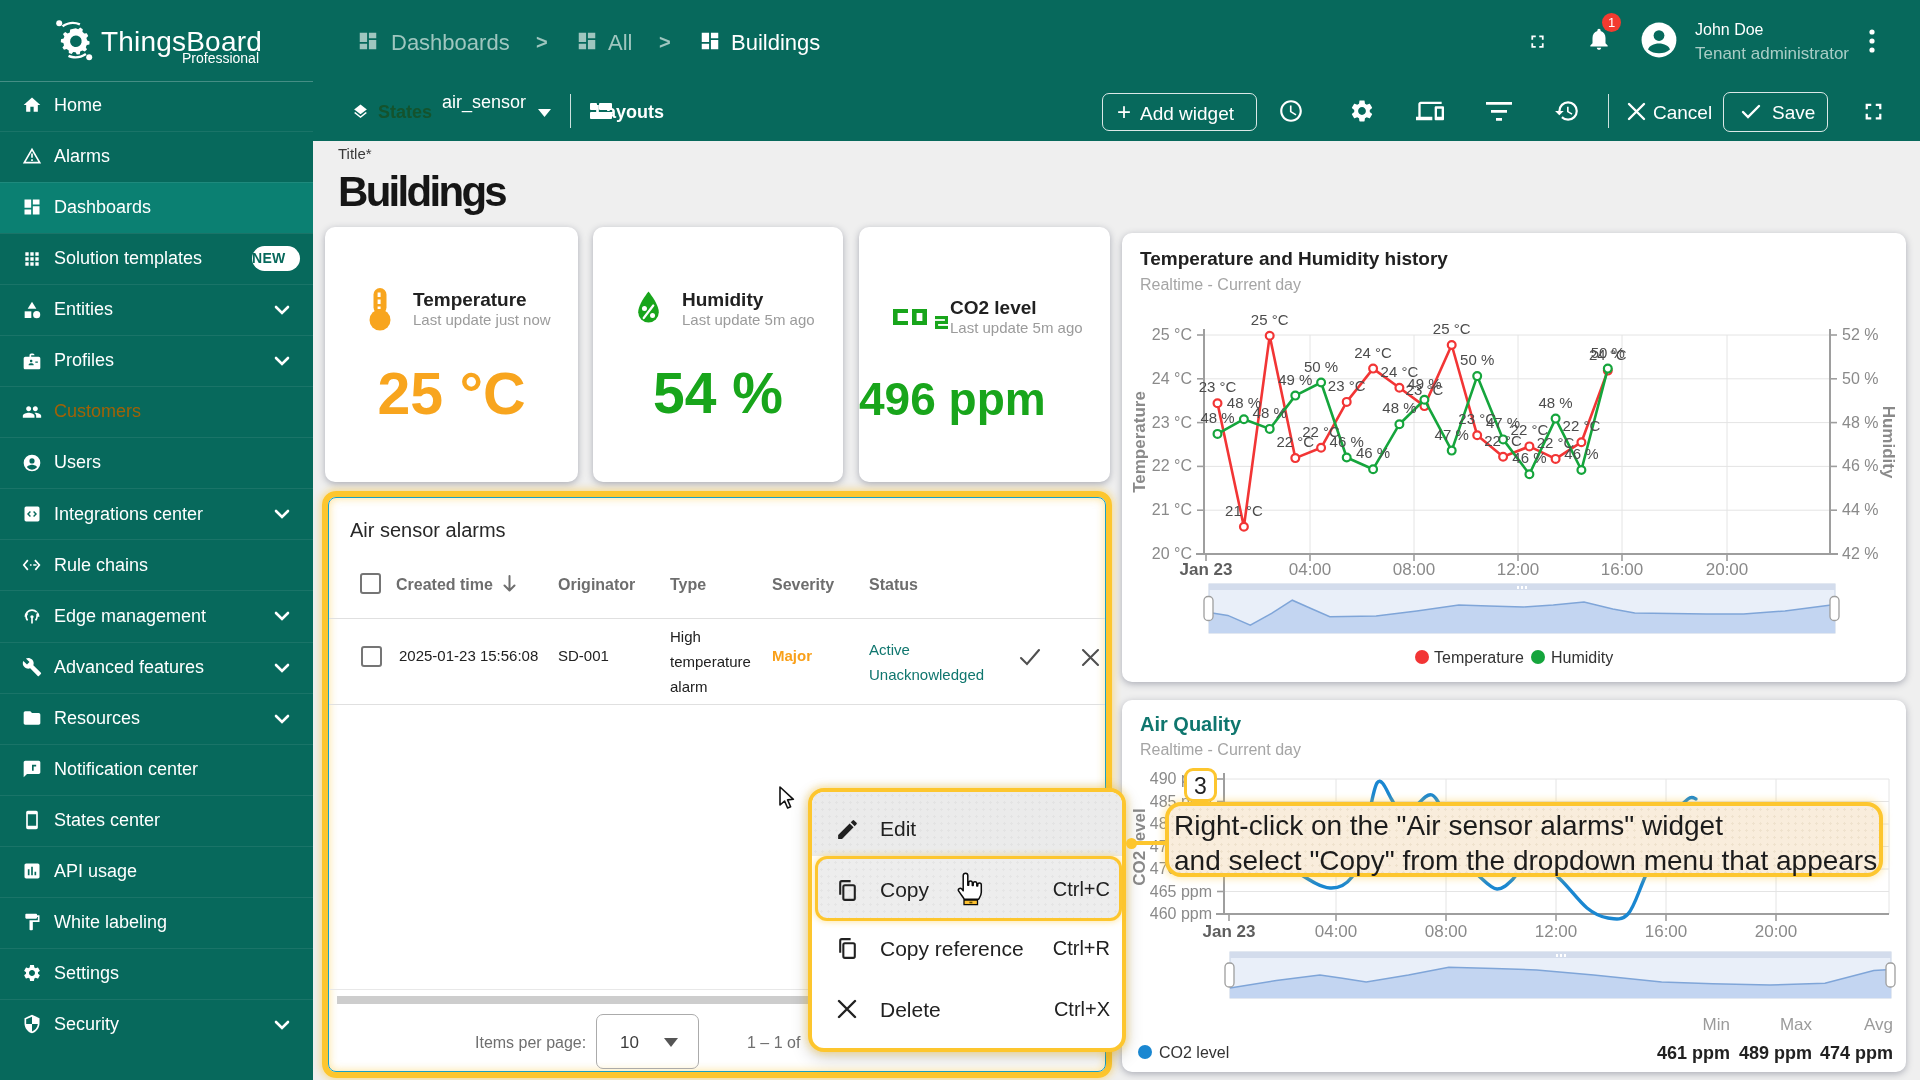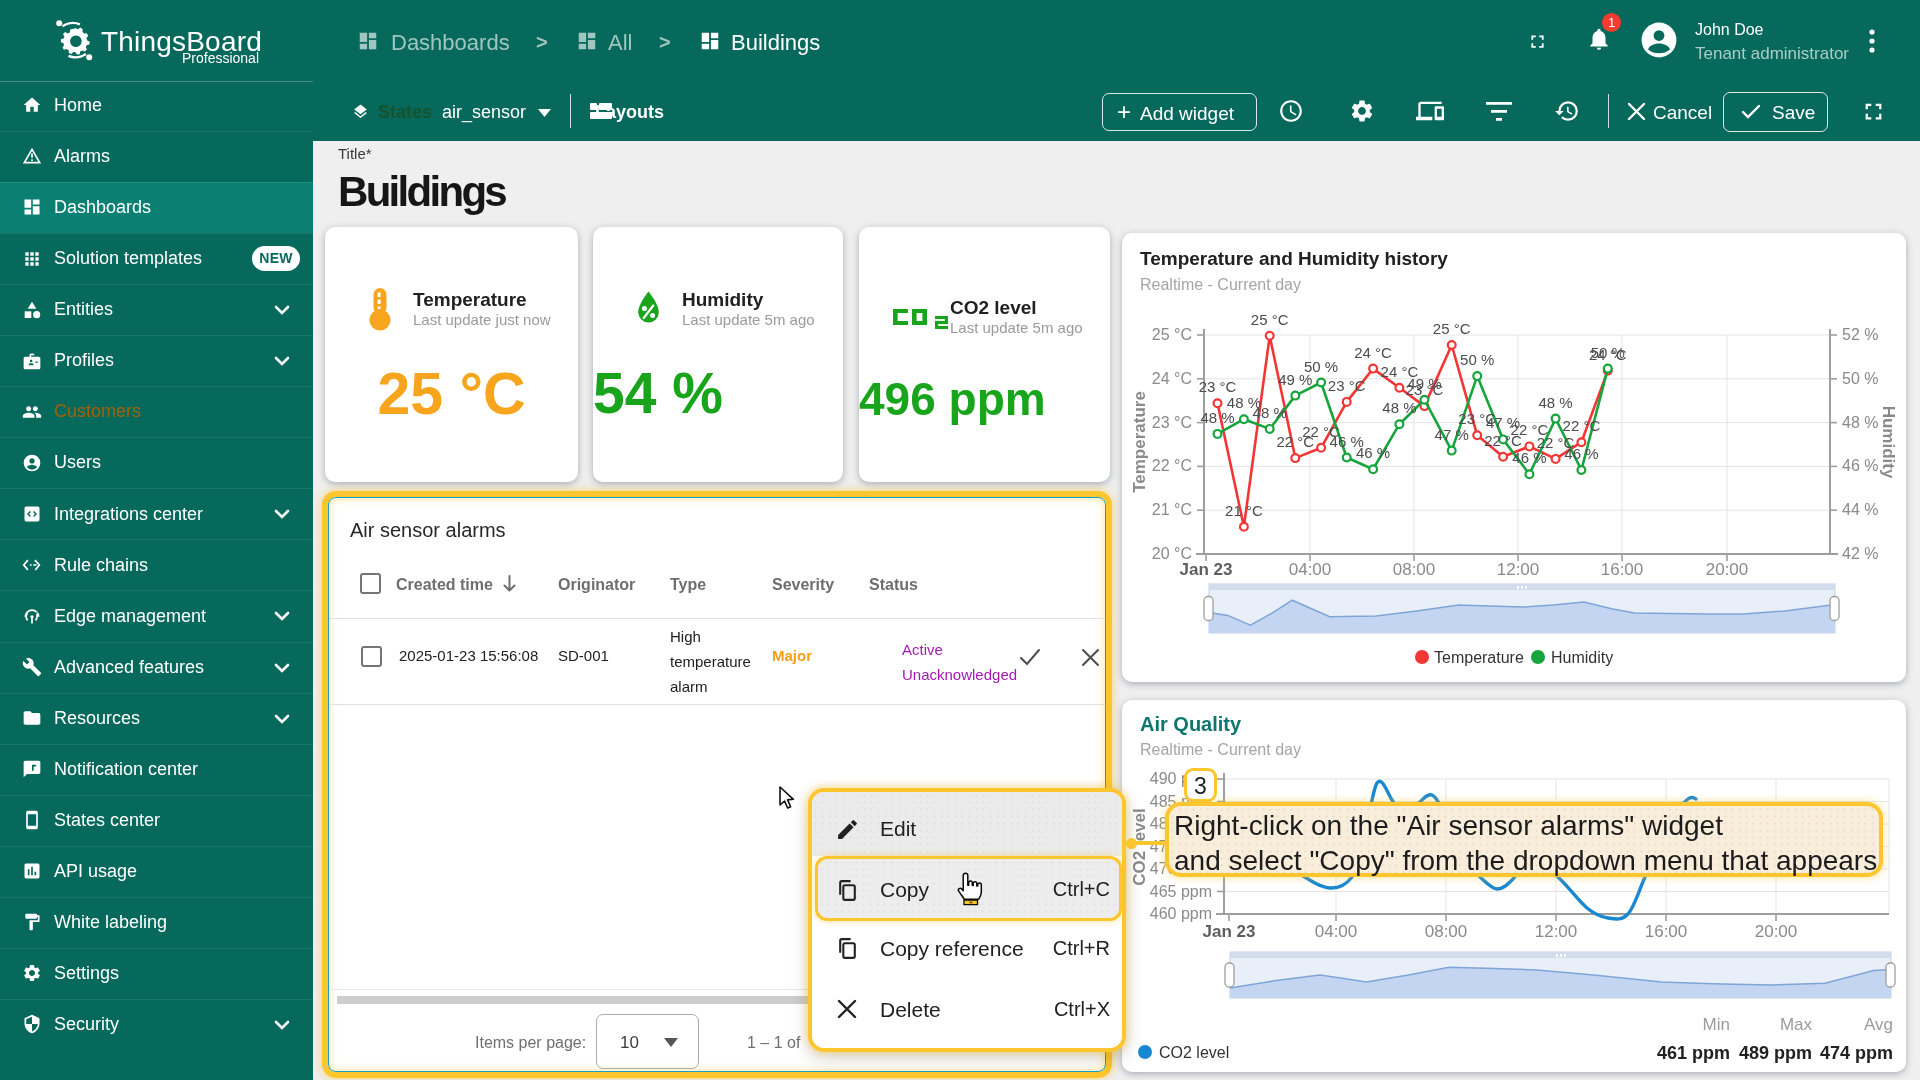--- a/index.html
+++ b/index.html
@@ -67,21 +67,21 @@
 <div class="abs" style="left:0;top:181.9px;width:313px;height:51.1px;background:#0b8072;border-top:1px solid rgba(255,255,255,.08);"></div>
 <svg class="abs" style="left:22px;top:197.4px" width="20" height="20" viewBox="0 0 24 24" fill="#fff">
     <path d="M3 13h8V3H3v10zm0 8h8v-6H3v6zm10 0h8V11h-8v10zm0-18v6h8V3h-8z"></path>
   </svg>
 <div class="abs" style="left:54px;top:197.1px;font-size:18px;line-height:21px;color:#fff;font-weight:400">Dashboards</div>
 <div class="abs" style="left:0;top:233.0px;width:313px;height:51.1px;border-top:1px solid rgba(255,255,255,.08);"></div>
 <svg class="abs" style="left:22px;top:248.5px" width="20" height="20" viewBox="0 0 24 24" fill="#fff">
     <path d="M4 8h4V4H4v4zm6 12h4v-4h-4v4zm-6 0h4v-4H4v4zm0-6h4v-4H4v4zm6 0h4v-4h-4v4zm6-10v4h4V4h-4zm-6 4h4V4h-4v4zm6 6h4v-4h-4v4zm0 6h4v-4h-4v4z"></path>
   </svg>
 <div class="abs" style="left:54px;top:248.2px;font-size:18px;line-height:21px;color:#fff;font-weight:400">Solution templates</div>
-<div class="abs" style="left:252px;top:245.7px;width:48px;height:25px;background:#fff;border-radius:13px;color:#07695c;font-size:14px;font-weight:700;text-align:center;line-height:25px;letter-spacing:.3px">NEW</div>
+<div class="abs" style="left:252px;top:245.7px;width:48px;height:25px;background:#fff;border-radius:13px;color:#07695c;font-size:14px;font-weight:700;line-height:25px;letter-spacing:.3px">NEW</div>
 <div class="abs" style="left:0;top:284.0px;width:313px;height:51.1px;border-top:1px solid rgba(255,255,255,.08);"></div>
 <svg class="abs" style="left:22px;top:299.5px" width="20" height="20" viewBox="0 0 24 24" fill="#fff">
     <path d="M12 2l-5.2 8.5h10.4L12 2z"></path>
     <circle cx="17.6" cy="17.6" r="4.3"></circle>
     <path d="M3.2 13.6h8v8h-8z"></path>
   </svg>
 <div class="abs" style="left:54px;top:299.2px;font-size:18px;line-height:21px;color:#fff;font-weight:400">Entities</div>
 <svg class="abs" style="left:272px;top:302.0px" width="20" height="16" viewBox="0 0 20 16" fill="none" stroke="#fff" stroke-width="2.6" stroke-linecap="round">
     <path d="M4 5l6 6 6-6"></path>
   </svg>
@@ -170,21 +170,21 @@
     <path d="M12 1L3 5v6c0 5.55 3.84 10.74 9 12 5.16-1.26 9-6.45 9-12V5l-9-4zm0 10.99h7c-.53 4.12-3.28 7.79-7 8.94V12H5V6.3l7-3.11v8.8z"></path>
   </svg>
 <div class="abs" style="left:54px;top:1014.1px;font-size:18px;line-height:21px;color:#fff;font-weight:400">Security</div>
 <svg class="abs" style="left:272px;top:1016.9px" width="20" height="16" viewBox="0 0 20 16" fill="none" stroke="#fff" stroke-width="2.6" stroke-linecap="round">
     <path d="M4 5l6 6 6-6"></path>
   </svg>
 <svg class="abs" style="left:352px;top:103px" width="17" height="17" viewBox="0 0 24 24" fill="#fff">
 <path d="M11.99 18.54l-7.37-5.73L3 14.07l9 7 9-7-1.63-1.27-7.38 5.74zM12 16l7.36-5.73L21 9l-9-7-9 7 1.63 1.27L12 16z"></path>
   </svg>
 <div class="abs" style="left:378px;top:102px;font-size:18px;font-weight:700;color:#14532d">States</div>
-<div class="abs" style="left:442px;top:102px;font-size:18px;color:#fff">air_sensor</div>
+<div class="abs" style="left:442px;top:92px;font-size:18px;color:#fff">air_sensor</div>
 <svg class="abs" style="left:538px;top:109px" width="13" height="8" viewBox="0 0 13 8" fill="#fff">
     <path d="M0 0h13L6.5 8z"></path>
   </svg>
 <div class="abs" style="left:570px;top:94px;width:1px;height:34px;background:rgba(255,255,255,.8)"></div>
 <svg class="abs" style="left:590px;top:103px" width="22" height="16" viewBox="0 0 22 16" fill="#fff">
 <rect x="0" y="0" width="7" height="7" rx="1"></rect>
     <rect x="9" y="0" width="13" height="7" rx="1"></rect>
     <rect x="0" y="9" width="22" height="7" rx="1"></rect>
   </svg>
 <div class="abs" style="left:595px;top:102px;font-size:18px;font-weight:700;color:#fff">Layouts</div>
@@ -235,21 +235,21 @@
 <div class="abs" style="left:413px;top:311px;font-size:15px;color:#9b9b9b">Last update just now</div>
 <div class="abs" style="left:325px;top:360px;width:253px;text-align:center;font-size:59px;font-weight:700;color:#f8a51e">25 °C</div>
 <svg class="abs" style="left:636px;top:290px" width="25" height="34" viewBox="0 0 34 44">
 <path d="M17 1C17 1 3 18 3 29a14 14 0 0028 0C31 18 17 1 17 1z" fill="#18a51b"></path>
 <circle cx="11.5" cy="24" r="3.4" fill="#fff"></circle>
     <circle cx="22.5" cy="33.5" r="3.4" fill="#fff"></circle>
 <path d="M10.5 37L23.5 20" stroke="#fff" stroke-width="3" stroke-linecap="round"></path>
   </svg>
 <div class="abs" style="left:682px;top:289px;font-size:19px;font-weight:700;color:#212121">Humidity</div>
 <div class="abs" style="left:682px;top:311px;font-size:15px;color:#9b9b9b">Last update 5m ago</div>
-<div class="abs" style="left:593px;top:360px;width:250px;font-size:57px;font-weight:700;color:#18a51b">54 %</div>
+<div class="abs" style="left:593px;top:360px;width:250px;text-align:center;font-size:57px;font-weight:700;color:#18a51b">54 %</div>
 <svg class="abs" style="left:893px;top:309px" width="56" height="21" viewBox="0 0 56 21" fill="#18a51b">
 <rect x="0" y="0" width="15" height="4"></rect>
     <rect x="0" y="0" width="4.6" height="16"></rect>
     <rect x="0" y="12" width="15" height="4"></rect>
 <rect x="19" y="0" width="15" height="4"></rect>
     <rect x="19" y="0" width="4.6" height="16"></rect>
     <rect x="29.4" y="0" width="4.6" height="16"></rect>
     <rect x="19" y="12" width="15" height="4"></rect>
 <rect x="42" y="7" width="13" height="3.1"></rect>
     <rect x="51.9" y="8" width="3.1" height="5"></rect>
@@ -271,21 +271,21 @@
 <div class="abs" style="left:558px;top:576px;font-size:16px;line-height:17px;font-weight:700;color:#6e6e6e">Originator</div>
 <div class="abs" style="left:670px;top:576px;font-size:16px;line-height:17px;font-weight:700;color:#6e6e6e">Type</div>
 <div class="abs" style="left:772px;top:576px;font-size:16px;line-height:17px;font-weight:700;color:#6e6e6e">Severity</div>
 <div class="abs" style="left:869px;top:576px;font-size:16px;line-height:17px;font-weight:700;color:#6e6e6e">Status</div>
 <div class="abs" style="left:329px;top:618px;width:776px;height:1px;background:#e0e0e0"></div>
 <div class="abs" style="left:361px;top:646px;width:21px;height:21px;border:2px solid #757575;border-radius:3px"></div>
 <div class="abs" style="left:399px;top:647px;font-size:15px;line-height:17px;color:#212121">2025-01-23 15:56:08</div>
 <div class="abs" style="left:558px;top:647px;font-size:15px;line-height:17px;color:#212121">SD-001</div>
 <div class="abs" style="left:670px;top:624px;font-size:15px;color:#212121;line-height:25px">High<br>temperature<br>alarm</div>
 <div class="abs" style="left:772px;top:647px;font-size:15px;line-height:17px;font-weight:700;color:#f9a01a">Major</div>
-<div class="abs" style="left:902px;top:637px;font-size:15px;color:#a21caf;line-height:25px">Active<br>Unacknowledged</div>
+<div class="abs" style="left:869px;top:637px;font-size:15px;color:#0f766e;line-height:25px">Active<br>Unacknowledged</div>
 <svg class="abs" style="left:1018px;top:646px" width="24" height="22" viewBox="0 0 24 22" fill="none" stroke="#4f4f4f" stroke-width="2.1" stroke-linecap="round">
     <path d="M3 12l6 6L21 4"></path>
   </svg>
 <svg class="abs" style="left:1080px;top:647px" width="21" height="21" viewBox="0 0 21 21" stroke="#4f4f4f" stroke-width="2.1" stroke-linecap="round">
     <path d="M3 3l15 15M18 3L3 18"></path>
   </svg>
 <div class="abs" style="left:329px;top:704px;width:776px;height:1px;background:#e0e0e0"></div>
 <div class="abs" style="left:330px;top:989px;width:774px;height:1px;background:#e8e8e8"></div>
 <div class="abs" style="left:337px;top:996px;width:763px;height:8px;background:#cdcdcd"></div>
 <div class="abs" style="left:475px;top:1034px;font-size:16px;color:#6f6f6f">Items per page:</div>

